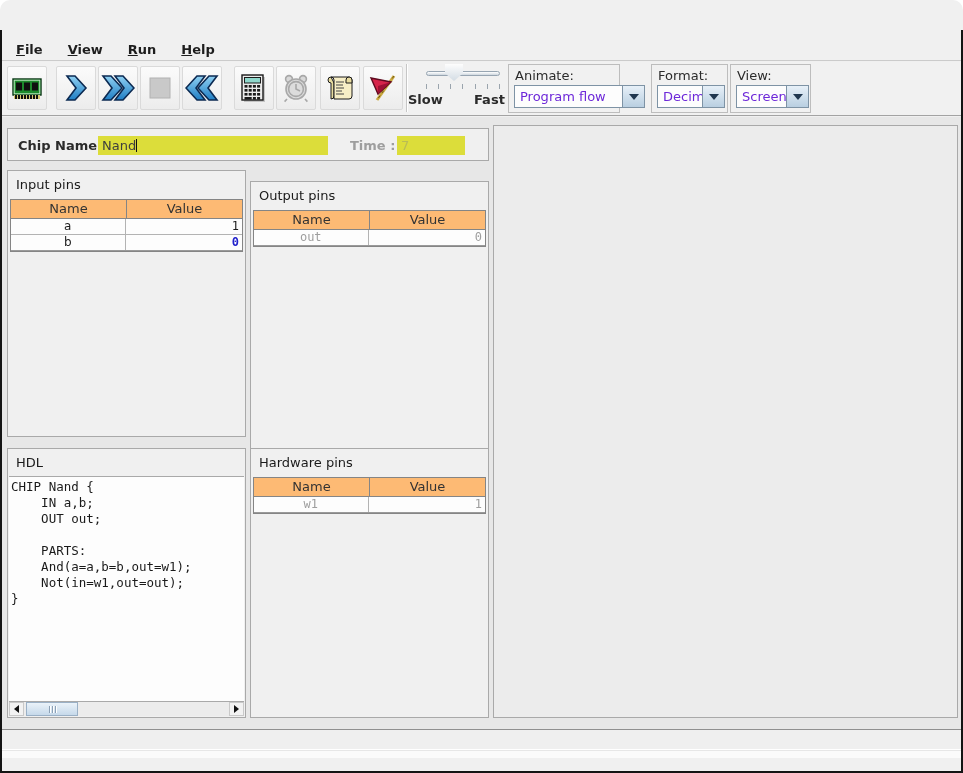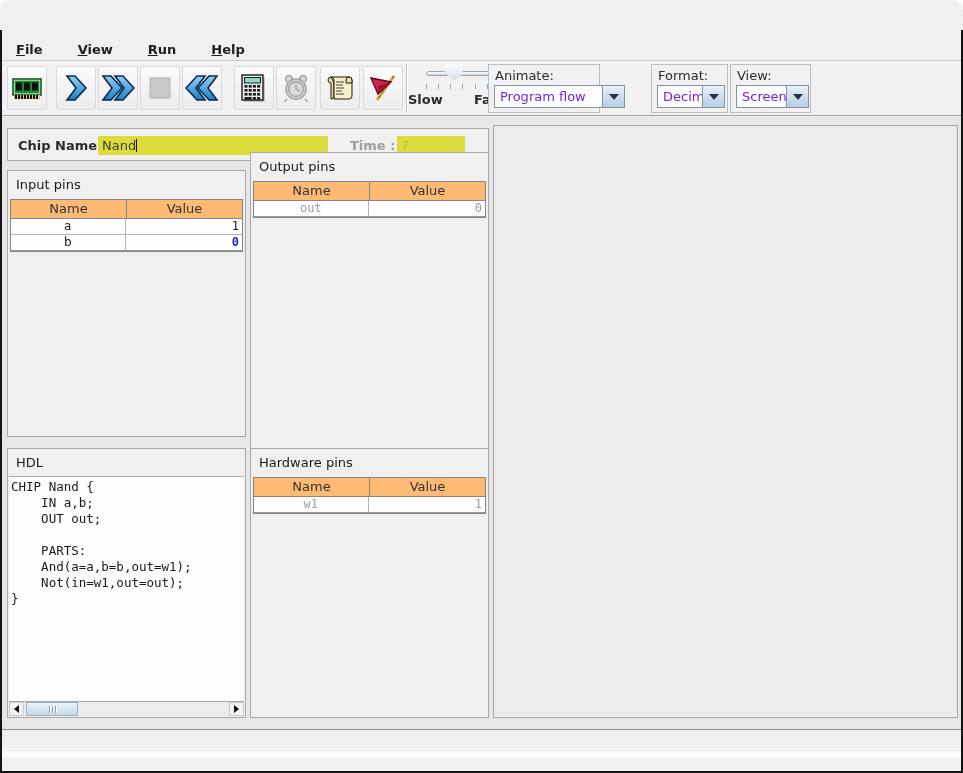--- a/index.html
+++ b/index.html
@@ -18,21 +18,21 @@
               background:linear-gradient(#303030,#242424); border-radius:9px 9px 0 0;
               display:flex; align-items:center; justify-content:center; }
   .title-text { color:#e9e9e9; font-size:14px; font-weight:bold; letter-spacing:.2px; }
   .close-btn { position:absolute; right:10px; top:0; width:30px; height:38px;
                color:#d8d8d8; font-size:15px; font-weight:bold; display:flex;
                align-items:center; justify-content:center; cursor:default; }
 
   
   .menubar { position:absolute; left:2px; right:2px; top:38px; height:23px;
              background:#f0f0f0; border-bottom:1px solid #cbcbcb;
-             display:flex; align-items:center; padding-left:6px;gap:10px; }
+             display:flex; align-items:center; padding-left:6px; }
   .menu-item { font-size:13px; font-weight:600; color:#1d1d1d; padding:2px 8px;
                margin-right:9px; }
 
   
   .toolbar { position:absolute; left:2px; right:2px; top:62px; height:54px;
              background:#f1f1f1; border-bottom:1px solid #a3a3a3; }
   .tb-btn { position:absolute; top:4px; width:40px; height:44px;
             background:linear-gradient(#fbfbfb,#ececec); border:1px solid #dadada;
             border-radius:2px; display:flex; align-items:center; justify-content:center; }
   .tb-sep { position:absolute; top:2px; height:48px; width:1px; background:#c6c6c6;
@@ -90,21 +90,21 @@
   .trow { display:flex; height:16px; background:#fdfdfd; border-bottom:1px solid #b3b3b3; }
   .trow:last-child { border-bottom:1px solid #9a9a9a; }
   .tname { flex:1; text-align:center; font-size:12px; color:#1c1c1c; line-height:15px; }
   .tvalue { flex:1; text-align:right; font-family:"DejaVu Sans Mono", monospace;
             font-size:12px; color:#1c1c1c; line-height:15px; padding-right:3px;
             border-left:1px solid #b3b3b3; }
   .ro { color:#9e9e9e; font-family:"DejaVu Sans Mono", monospace; }
   .changed { color:#2222cc; font-weight:bold; }
 
   .inpins  { left:5px;   top:53px; width:239px; height:267px; }
-  .outpins { left:248px; top:35px; width:239px; height:319px; }
+  .outpins { left:248px; top:64px; width:239px; height:319px; }
   .hdlpanel{ left:5px;   top:331px; width:239px; height:270px; }
   .intpins { left:248px; top:331px; width:239px; height:270px; }
   .rightpanel { left:491px; top:8px; width:465px; height:593px; background:#ececec; }
 
   
   .code-area { position:absolute; left:1px; right:1px; top:27px; bottom:16px;
                background:#fdfdfd; border-top:1px solid #a9a9a9; padding:2px 0 0 2px;
                overflow:hidden; }
   .code-line { font-family:"DejaVu Sans Mono", monospace; font-size:12.5px;
                color:#1a1a1a; white-space:pre; line-height:16px; min-height:16px; }
@@ -299,21 +299,21 @@
           <i></i>
           <i></i>
           <i></i>
           <i></i>
           <i></i>
       </div>
       <div class="slider-min">Slow</div>
       <div class="slider-max">Fast</div>
     </div>
 
-    <div class="combo-group" style="left:486px;width:112px">
+    <div class="combo-group" style="left:506px;width:112px">
       <div class="combo-label">Animate:</div>
       <div class="combo" style="width:131px">
         <div class="combo-value">Program flow</div>
         <div class="combo-arrow-btn">
           <div class="tri-down"></div>
         </div>
       </div>
     </div>
 
     <div class="combo-group" style="left:649px;width:77px">

